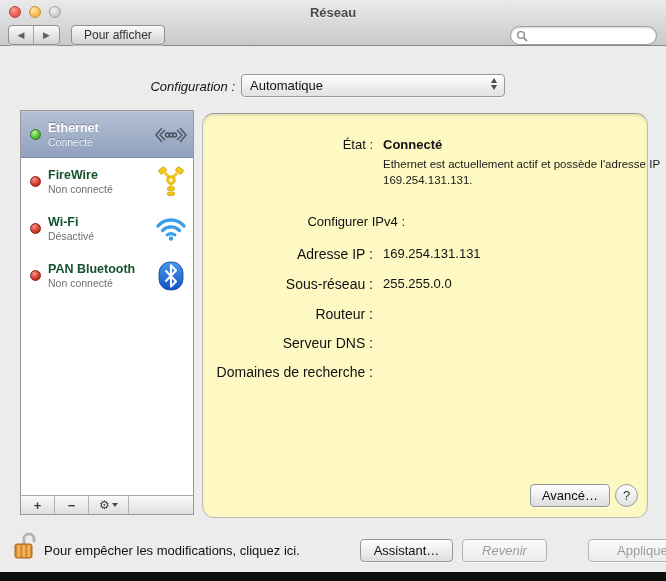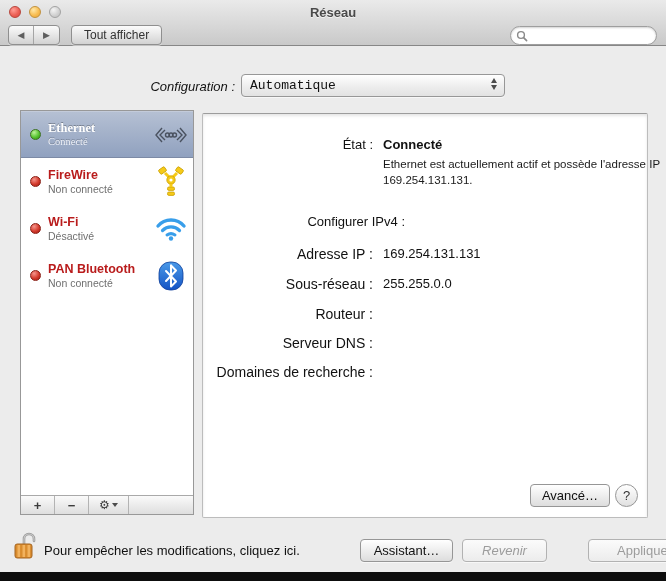--- a/index.html
+++ b/index.html
@@ -59,62 +59,62 @@
   .config-label {
     position:absolute; left:0; top:79px; width:235px; text-align:right;
     font-size:13px; color:#111;font-style:italic;
   }
   .popup {
     position:absolute; height:23px;
     border:1px solid #979797; border-radius:4px;
     background:linear-gradient(#ffffff, #ececec 60%, #e2e2e2);
     box-shadow:0 1px 0 rgba(255,255,255,.6);
     display:flex; align-items:center; padding-left:8px;
-    font-size:13px; color:#111;font-family:Liberation Mono, monospace;
+    font-size:13px; color:#111;
   }
   .popup .arrows { position:absolute; right:7px; top:3px; display:flex; flex-direction:column; gap:2px; }
   .popup .arrows i { display:block; width:0; height:0; border-left:3.5px solid transparent; border-right:3.5px solid transparent; }
   .popup .arrows i.up { border-bottom:5px solid #4c4c4c; }
   .popup .arrows i.dn { border-top:5px solid #4c4c4c; }
   .popup-config { left:241px; top:74px; width:264px; }
   
   .sidebar {
     position:absolute; left:20px; top:110px; width:174px; height:405px;
     background:#fff; border:1px solid #989898;
   }
   .side-item { position:relative; height:47px; display:flex; align-items:center; padding-left:27px; }
   .side-item.selected {
     background:linear-gradient(#b5c0d3, #90a1bf);
-    border-top:1px solid #c3cbda; border-bottom:1px solid #7c8aa5;font-family:Liberation Serif, serif;
+    border-top:1px solid #c3cbda; border-bottom:1px solid #7c8aa5;
   }
   .dot { position:absolute; left:9px; top:50%; margin-top:-5.5px; width:11px; height:11px; border-radius:50%; }
   .dot.green { background:radial-gradient(circle at 35% 28%, #bdf29a, #57c431 55%, #2d8c12); border:1px solid #3c711f; }
   .dot.red   { background:radial-gradient(circle at 35% 28%, #f5958c, #d43b2d 55%, #9c180d); border:1px solid #8a2016; }
-  .side-name { font-size:12.5px; font-weight:bold; color:#b91c1c; line-height:15px; }
+  .side-name { font-size:12.5px; font-weight:bold; color:#14532d; line-height:15px; }
   .side-status { font-size:10.5px; color:#6f6f6f; line-height:12px; }
   .selected .side-name { color:#fff; text-shadow:0 -1px 0 rgba(0,0,0,.3); }
   .selected .side-status { color:#eef1f8; text-shadow:0 -1px 0 rgba(0,0,0,.25); }
   .side-icon { position:absolute; right:5px; top:50%; transform:translateY(-50%); width:34px; height:34px; display:flex; align-items:center; justify-content:center; }
   .side-actions {
     position:absolute; left:0; bottom:0; width:172px; height:19px;
     background:linear-gradient(#fafafa, #dedede);
     border-top:1px solid #a9a9a9; display:flex;
   }
   .act-btn {
     width:34px; height:100%; border-right:1px solid #b3b3b3;
     display:flex; align-items:center; justify-content:center;
     font-size:13px; color:#3c3c3c; font-weight:bold;
   }
   .act-btn.gear { width:40px; font-weight:normal; font-family:"DejaVu Sans","Liberation Sans",sans-serif; font-size:12px; gap:2px; }
   .act-btn.gear .caret { width:0; height:0; border-left:3.5px solid transparent; border-right:3.5px solid transparent; border-top:4px solid #4c4c4c; }
   
   .panel {
     position:absolute; left:202px; top:113px; width:446px; height:405px;
-    background:#ffffff; border:1px solid #bcbcbc; border-top-color:#9c9c9c;
-    border-radius:2px; box-shadow:inset 0 2px 3px rgba(0,0,0,.10);
+    background:#fef9c3; border:1px solid #bcbcbc; border-top-color:#9c9c9c;
+    border-radius:12px; box-shadow:inset 0 2px 3px rgba(0,0,0,.10);
   }
   .p-label { position:absolute; left:0; width:170px; text-align:right; font-size:13px; color:#111; }
   .p-value { position:absolute; left:180px; font-size:13px; color:#111; }
   .status-value { font-weight:bold; }
   .status-desc { position:absolute; left:180px; top:42px; width:310px; font-size:11.5px; line-height:1.4; color:#1a1a1a; }
   .popup-ipv4 { left:172px; top:96px; width:235px; }
   .ipv4-label { top:100px;margin-left:32px; }
   .info-row .info-label { position:absolute; left:0; width:170px; text-align:right; font-size:14px; color:#111; }
   .info-row .info-value { position:absolute; left:180px; font-size:13px; color:#111; }
   
@@ -149,21 +149,21 @@
   <div class="traffic">
     <span class="light close"></span>
     <span class="light min"></span>
     <span class="light zoom"></span>
   </div>
   <div class="win-title">Réseau</div>
   <div class="navseg">
     <span class="seg">◀</span>
     <span class="seg">▶</span>
   </div>
-  <div class="toolbtn">Tout afficher</div>
+  <div class="toolbtn">Pour afficher</div>
   <div class="searchbox">
     <svg width="12" height="12" viewBox="0 0 12 12">
       <circle cx="5" cy="5" r="3.4" fill="none" stroke="#8a8a8a" stroke-width="1.4"></circle>
       <line x1="7.6" y1="7.6" x2="10.6" y2="10.6" stroke="#8a8a8a" stroke-width="1.6" stroke-linecap="round"></line>
     </svg>
     <input placeholder="" style="">
   </div>
 </div>
 
 <div class="config-label">Configuration :</div>

